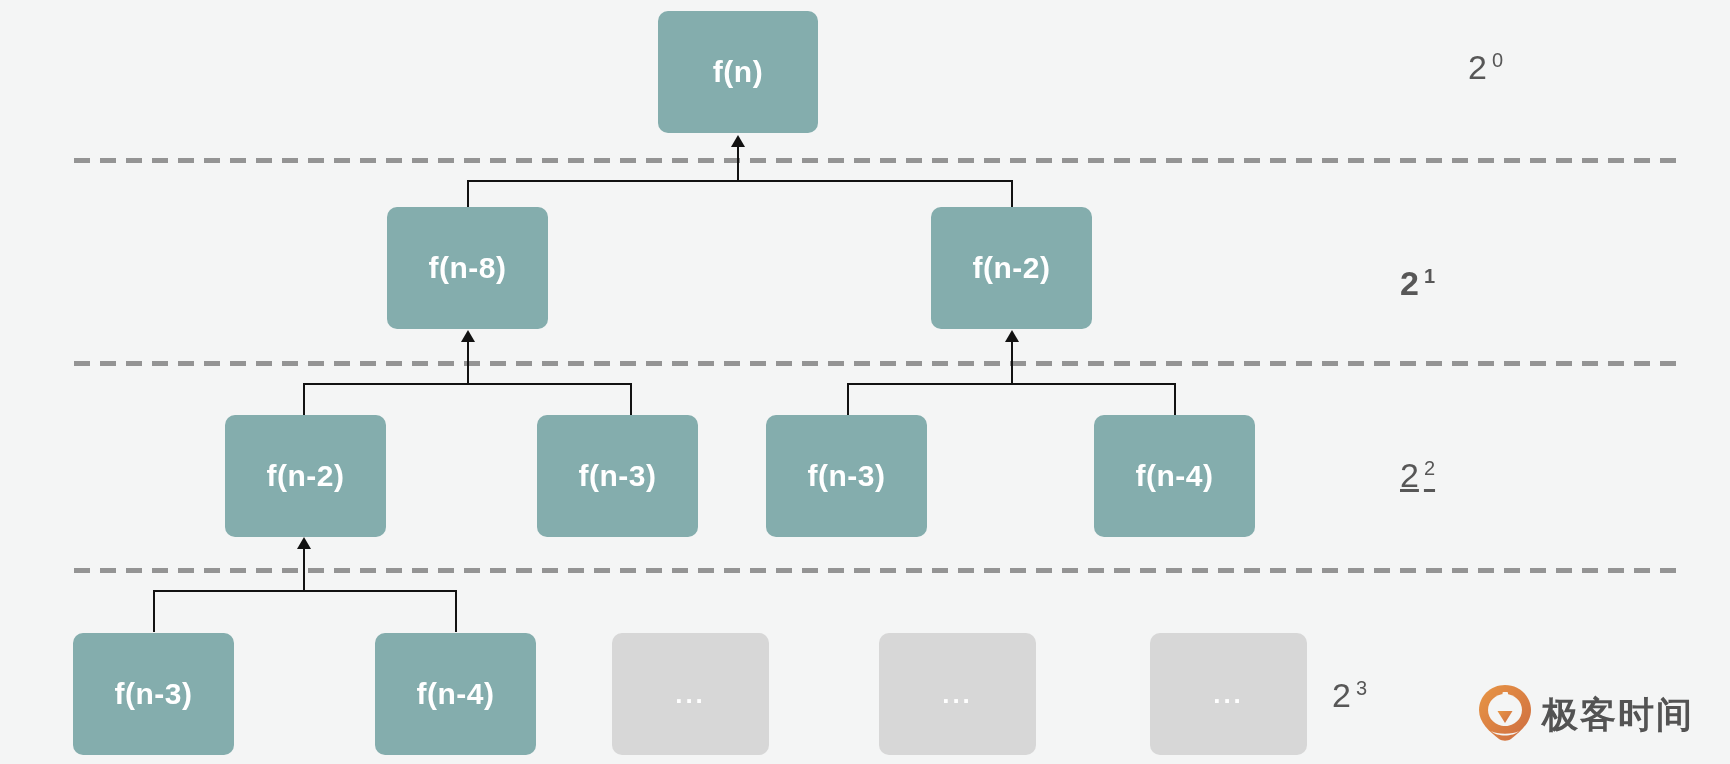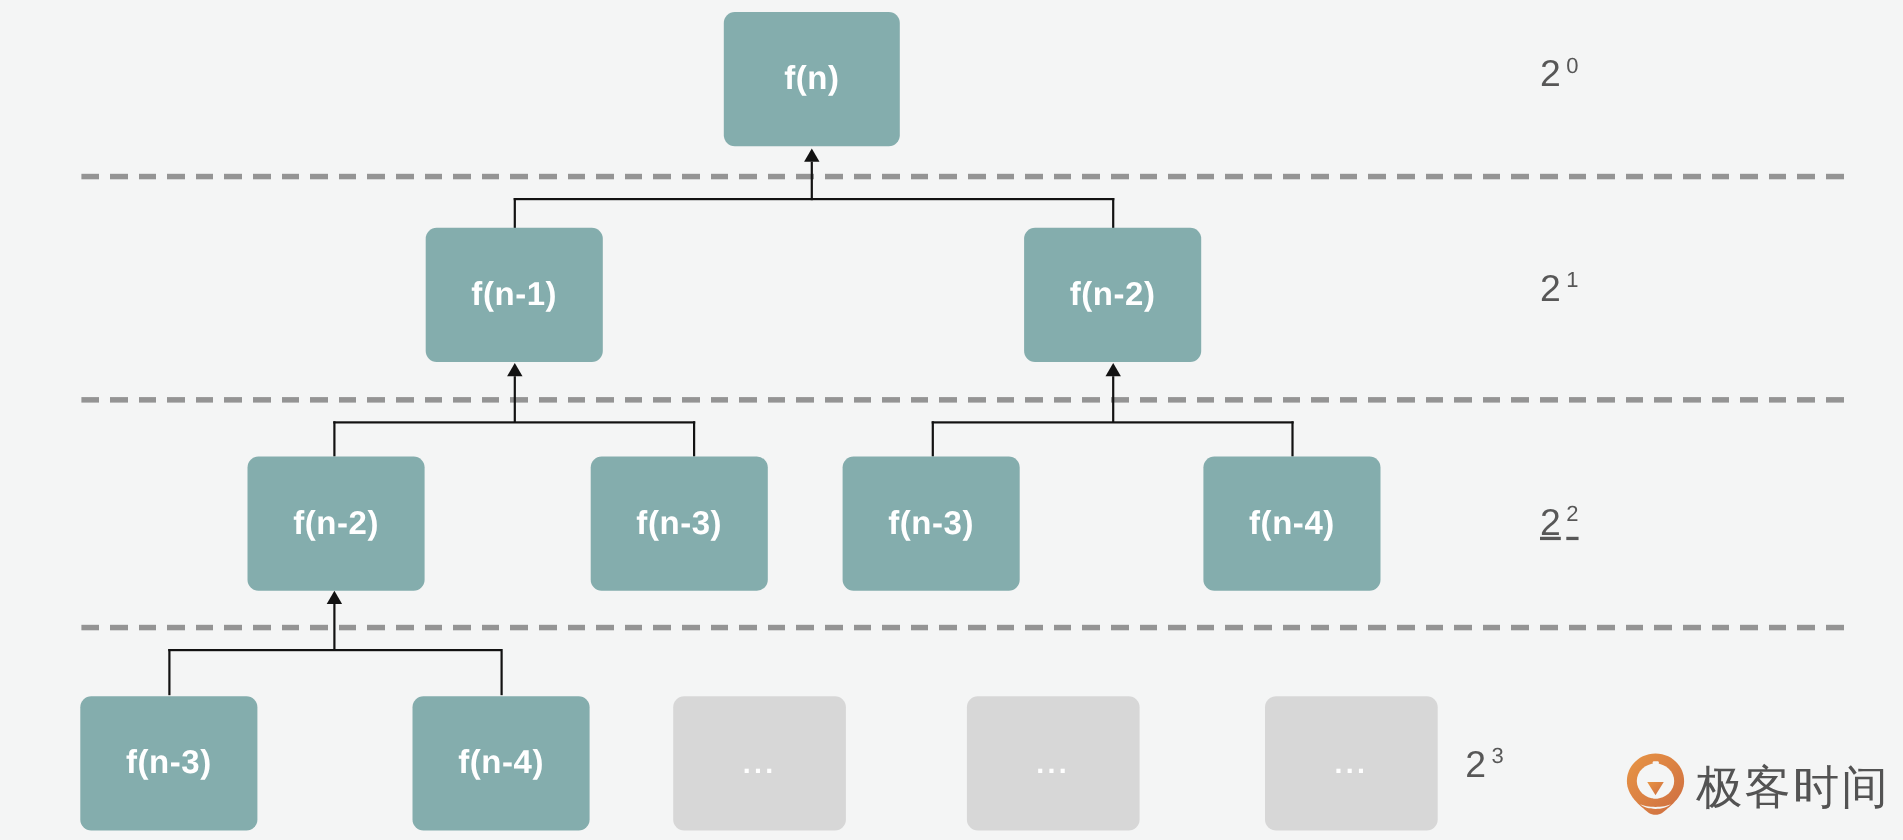--- a/index.html
+++ b/index.html
@@ -87,22 +87,22 @@
 
   
   .watermark {
     position: absolute;
     display: flex;
     align-items: center;
     gap: 10px;
     opacity: 0.95;
   }
   .wm-text {
-    font-size: 42px;
-    font-weight: 400;
+    font-size: 36px;
+    font-weight: 700;
     color: #4b4b4b;
     letter-spacing: 2px;
     line-height: 1;
     font-family: "DejaVu Sans", sans-serif;
   }
 </style>
 </head>
 <body>
 
 <div id="canvas">
@@ -131,38 +131,38 @@
   <div class="vline" style="left:1174px; top:383px; height:32px;"></div>
 
   <div class="arrow" style="left:297px; top:537px;"></div>
   <div class="vline" style="left:303px; top:549px; height:42px;"></div>
   <div class="hline" style="left:153px; top:590px; width:303px;"></div>
   <div class="vline" style="left:153px; top:590px; height:42px;"></div>
   <div class="vline" style="left:455px; top:590px; height:42px;"></div>
 
   <div class="node teal" style="left:658px; top:11px; width:160px; height:122px;">f(n)</div>
 
-  <div class="node teal" style="left:387px; top:207px; width:161px; height:122px;">f(n-1)</div>
+  <div class="node teal" style="left:387px; top:207px; width:161px; height:122px;">f(n-8)</div>
   <div class="node teal" style="left:931px; top:207px; width:161px; height:122px;">f(n-2)</div>
 
   <div class="node teal" style="left:225px; top:415px; width:161px; height:122px;">f(n-2)</div>
   <div class="node teal" style="left:537px; top:415px; width:161px; height:122px;">f(n-3)</div>
   <div class="node teal" style="left:766px; top:415px; width:161px; height:122px;">f(n-3)</div>
   <div class="node teal" style="left:1094px; top:415px; width:161px; height:122px;">f(n-4)</div>
 
   <div class="node teal" style="left:73px; top:633px; width:161px; height:122px;">f(n-3)</div>
   <div class="node teal" style="left:375px; top:633px; width:161px; height:122px;">f(n-4)</div>
   <div class="node gray" style="left:612px; top:633px; width:157px; height:122px;">...</div>
   <div class="node gray" style="left:879px; top:633px; width:157px; height:122px;">...</div>
   <div class="node gray" style="left:1150px; top:633px; width:157px; height:122px;">...</div>
 
-  <div class="pow" style="left:1400px; top:50px;">
+  <div class="pow" style="left:1468px; top:50px;">
     <span>2</span><span class="exp">0</span>
   </div>
-  <div class="pow" style="left:1400px; top:245px;">
+  <div class="pow" style="left:1400px; top:266px;font-weight:bold;">
     <span>2</span><span class="exp">1</span>
   </div>
   <div class="pow" style="left:1400px; top:458px;text-decoration:underline;">
     <span>2</span><span class="exp">2</span>
   </div>
   <div class="pow" style="left:1332px; top:678px;">
     <span>2</span><span class="exp">3</span>
   </div>
 
   <div class="watermark" style="left:1478px; top:684px;">

